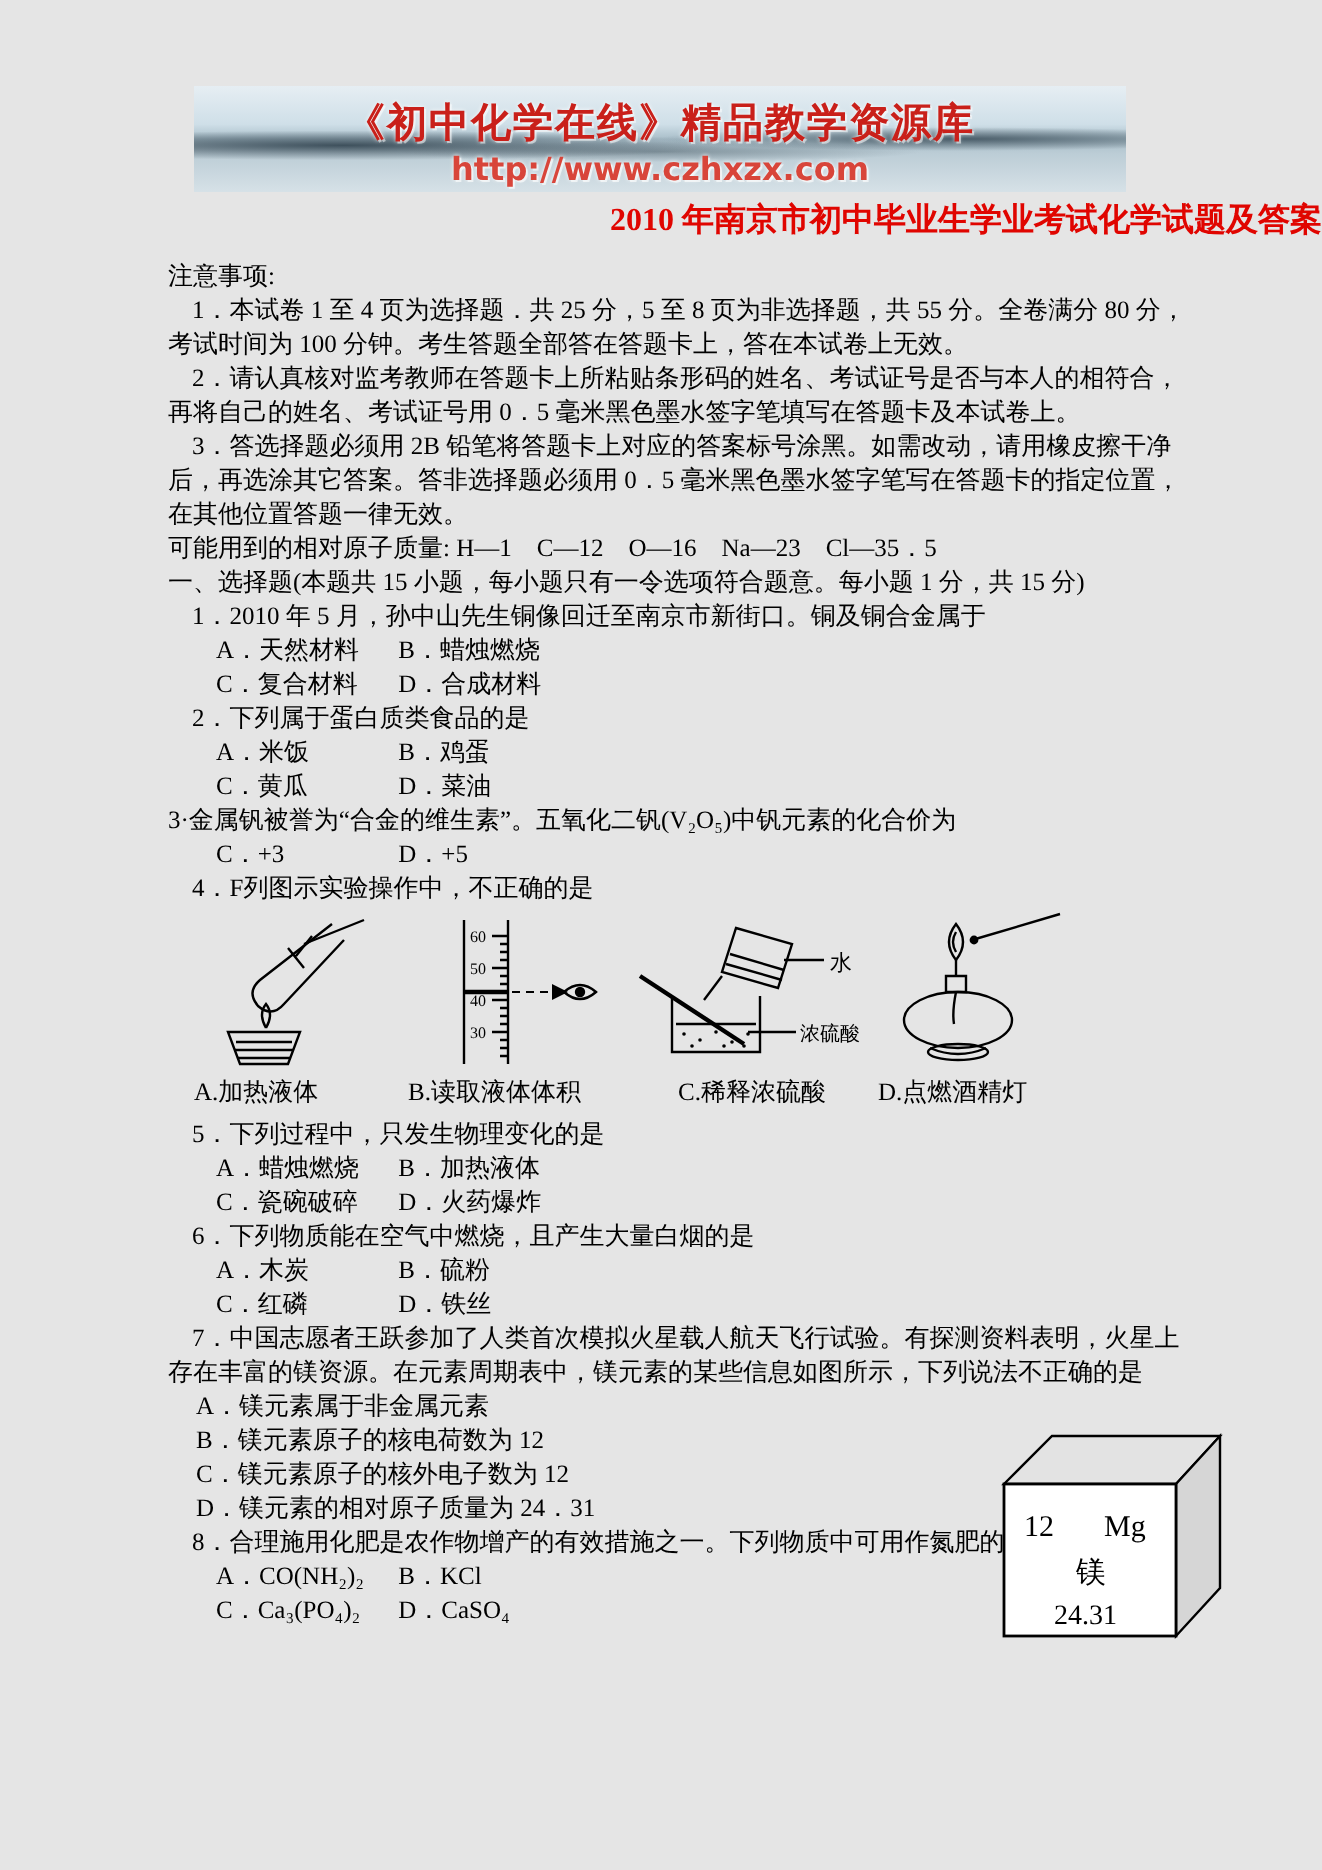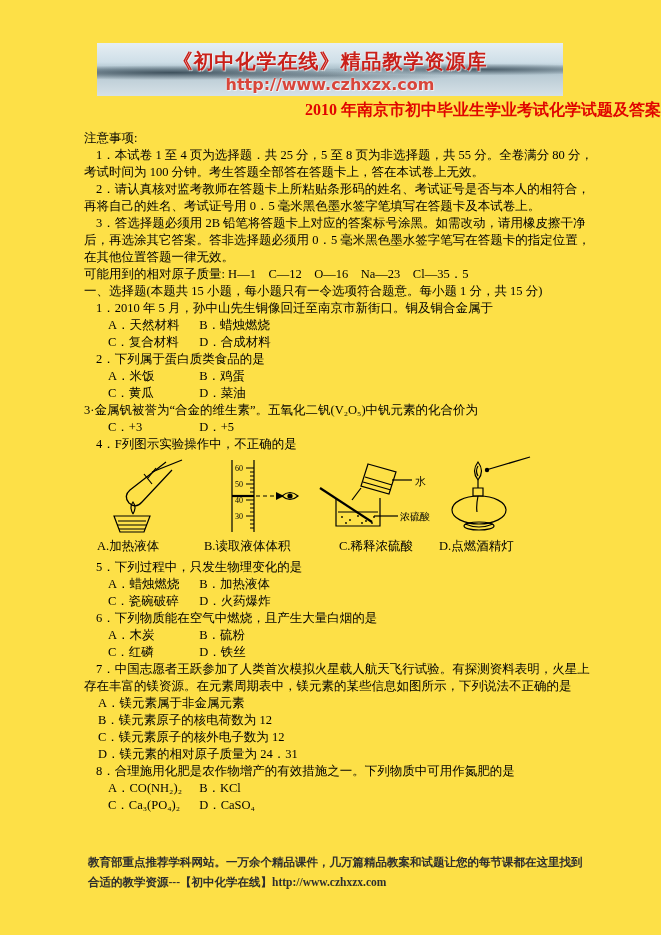--- a/index.html
+++ b/index.html
@@ -1,18 +1,18 @@
 <!DOCTYPE html>
 <html><head>
 <meta charset="utf-8">
 <style>
   html,body { margin:0; padding:0; background:#888; }
   .page {
     position:relative; width:661px; height:935px; margin:0 auto;
-    background:#fde047; overflow:hidden;
+    background:#e5e5e5; overflow:hidden;
     font-family:"Liberation Serif","DejaVu Sans",serif; color:#000;
   }
   
   .banner {
     position:absolute; left:97px; top:43px; width:466px; height:53px;
     background:
       radial-gradient(60% 20% at 16% 56%, rgba(42,60,72,.85), rgba(42,60,72,0) 70%),
       radial-gradient(46% 16% at 82% 50%, rgba(42,60,72,.75), rgba(42,60,72,0) 70%),
       radial-gradient(40% 14% at 50% 62%, rgba(60,78,88,.45), rgba(60,78,88,0) 70%),
       linear-gradient(180deg,#e6eef3 0%,#cfdfe8 36%,#a9bec9 50%,#bccdd6 64%,#d6e1e7 100%);
@@ -220,16 +220,26 @@
       <span class="opt">A．CO(NH₂)₂</span>
       <span class="opt">B．KCl</span>
     </p>
     <p class="opts gap-top">
       <span class="opt">C．Ca₃(PO₄)₂</span>
       <span class="opt">D．CaSO₄</span>
     </p>
 
   </div>
 
-
-  <div class="footer">教育部重点推荐学科网站。一万余个精品课件，几万篇精品教案和试题让您的每节课都在这里找到合适的教学资源---【初中化学在线】http://www.czhxzx.com</div>
+  <div class="element-box">
+    <svg width="120" height="110" viewBox="0 0 120 110">
+      <polygon points="8,30 32,6 116,6 94,30" fill="#e3e3e3" stroke="#000" stroke-width="1.2"></polygon>
+      <polygon points="94,30 116,6 116,82 94,106" fill="#d6d6d6" stroke="#000" stroke-width="1.2"></polygon>
+      <rect x="8" y="30" width="86" height="76" fill="#ffffff" stroke="#000" stroke-width="1.4"></rect>
+      <text x="18" y="56" font-size="15">12</text>
+      <text x="58" y="56" font-size="15">Mg</text>
+      <text x="44" y="79" font-size="15">镁</text>
+      <text x="33" y="100" font-size="14">24.31</text>
+    </svg>
+  </div>
+
 
 </div>
 
 </body></html>

